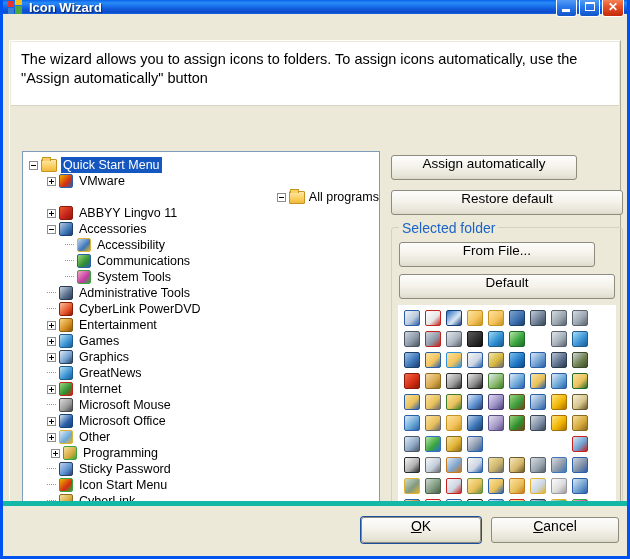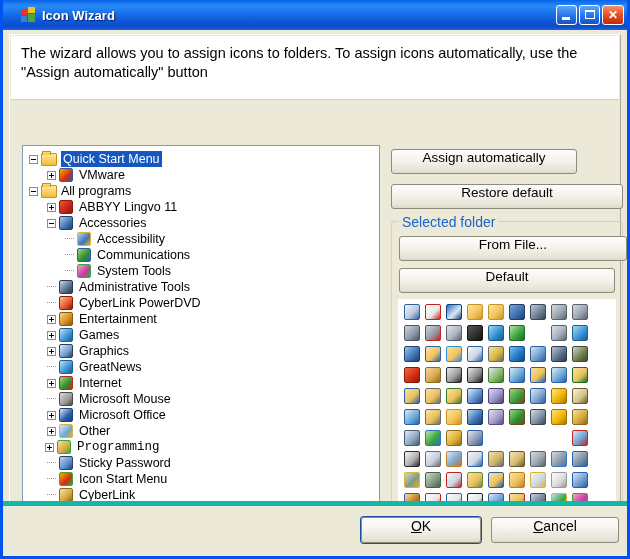--- a/index.html
+++ b/index.html
@@ -14,26 +14,26 @@
   .window {
     position: absolute; left:0; top:0;
     width: 630px; height: 559px;
     box-sizing: border-box;
     border: 3px solid #0053ee;
     border-top: none;
     background: #ece9d8;
     display: flex; flex-direction: column;
   }
   .titlebar {
-    height: 30px; flex: none;
+    height: 14px; flex: none;
     background: linear-gradient(to bottom,
        #0b61e8 0%, #1474ef 8%, #2a8bf6 20%,
        #1a73ec 42%, #0f56d6 70%, #0c4ccd 88%, #1a64df 100%);
     display: flex; align-items: center;
-    padding: 0 3px 0 18px;
+    padding: 0 3px 0 5px;
     box-sizing: border-box;
   }
   .title-icon { width: 16px; height: 16px; position: relative; flex: none; margin-right: 5px; }
   .title-icon i { position: absolute; display:block; }
   .ti1 { left:0; top:2px;  width:6px; height:6px; background:#e8342a; }
   .ti2 { left:7px; top:0;  width:7px; height:6px; background:#f5c21b; }
   .ti3 { left:0; top:9px;  width:6px; height:6px; background:#3a7ed6; }
   .ti4 { left:7px; top:7px; width:7px; height:8px; background:#4aa83f; }
   .title-text {
     color: #fff; font-size: 13px; font-weight: bold;
@@ -56,21 +56,21 @@
     position: absolute; left:50%; top:50%;
     transform: translate(-50%,-50%);
     color: #fff; font-size: 12px; font-weight: bold;
     font-family: "Liberation Sans", sans-serif; line-height: 1;
   }
   .min-glyph { position:absolute; left:5px; bottom:4px; width:8px; height:3px; background:#fff; }
   .max-glyph { position:absolute; left:5px; top:4px; width:10px; height:9px;
                border:1px solid #fff; border-top-width:2px; box-sizing:border-box; }
 
   
-  .client { flex: 1 1 auto; position: relative; background: #ece9d8; }
+  .client { flex: 1 1 auto; position: relative; background: #ece9d8; margin-top: 22px; }
 
   .content-panel {
     position: absolute; left: 6px; top: 4px;
     width: 612px; height: 472px;
     background: #ece9d8;
     border: 1px solid #ffffff;
     border-right-color: #aca899; border-bottom-color: #aca899;
     box-sizing: border-box;
   }
   .instructions {
@@ -156,21 +156,21 @@
     width: 232px; height: 308px;
     border: 1px solid #d4d0c2; border-radius: 3px;
     box-sizing: border-box;
   }
   .group-legend {
     position: absolute; left: 389px; top: 179px;
     background: #ece9d8; padding: 0 3px;
     font-size: 14px; color: #1b63c8;
   }
   .btn-fromfile {
-    position: absolute; left: 389px; top: 201px; width: 228px; height: 25px;
+    position: absolute; left: 389px; top: 201px; width: 196px; height: 25px;
   }
   .btn-default {
     position: absolute; left: 389px; top: 233px; width: 216px; height: 25px;
   }
   .iconpane {
     position: absolute; left: 388px; top: 264px;
     width: 218px; height: 203px;
     background: #fff;
     box-sizing: border-box;
     overflow: hidden;
@@ -258,21 +258,21 @@
               </span>
               <span class="lbl">Quick Start Menu</span>
             </div>
             <div class="trow" style="padding-left: 24px;">
               <span class="pm plus"></span>
               <span class="ico">
                 <span class="gico" style="display: block; background: linear-gradient(135deg, rgb(240, 180, 0) 0%, rgb(212, 45, 18) 60%, rgb(43, 95, 168) 100%); border: 1px solid rgb(43, 95, 168); box-sizing: border-box;"></span>
               </span>
               <span class="lbl">VMware</span>
             </div>
-            <div class="trow" style="padding-left: 6px;">
+            <div class="trow" style="padding-left: 16px; justify-content: flex-end;">
               <span class="pm"></span>
               <span class="ico">
                 <span class="f-folder" style="display: block; position: relative;"></span>
               </span>
               <span class="lbl">All programs</span>
             </div>
             <div class="trow" style="padding-left: 24px; text-align: right;">
               <span class="pm plus"></span>
               <span class="ico">
                 <span class="gico" style="display: block; background: linear-gradient(135deg, rgb(232, 90, 42) 0%, rgb(196, 34, 29) 60%, rgb(140, 26, 6) 100%); border: 1px solid rgb(140, 26, 6); box-sizing: border-box;"></span>
@@ -370,21 +370,21 @@
               </span>
               <span class="lbl">Microsoft Office</span>
             </div>
             <div class="trow" style="padding-left: 24px;">
               <span class="pm plus"></span>
               <span class="ico">
                 <span class="gico" style="display: block; background: linear-gradient(135deg, rgb(223, 234, 247) 0%, rgb(106, 168, 216) 60%, rgb(224, 178, 51) 100%); border: 1px solid rgb(224, 178, 51); box-sizing: border-box;"></span>
               </span>
               <span class="lbl">Other</span>
             </div>
-            <div class="trow" style="padding-left: 22px; font-family: Liberation Mono, monospace;">
+            <div class="trow" style="padding-left: 28px;">
               <span class="pm plus"></span>
               <span class="ico">
                 <span class="gico" style="display: block; background: linear-gradient(135deg, rgb(245, 226, 160) 0%, rgb(214, 168, 60) 60%, rgb(58, 164, 63) 100%); border: 1px solid rgb(58, 164, 63); box-sizing: border-box;"></span>
               </span>
               <span class="lbl">Programming</span>
             </div>
             <div class="trow" style="padding-left: 24px;">
               <span class="dots"></span>
               <span class="ico">
                 <span class="gico" style="display: block; background: linear-gradient(135deg, rgb(191, 212, 238) 0%, rgb(90, 143, 208) 60%, rgb(43, 63, 107) 100%); border: 1px solid rgb(43, 63, 107); box-sizing: border-box;"></span>

